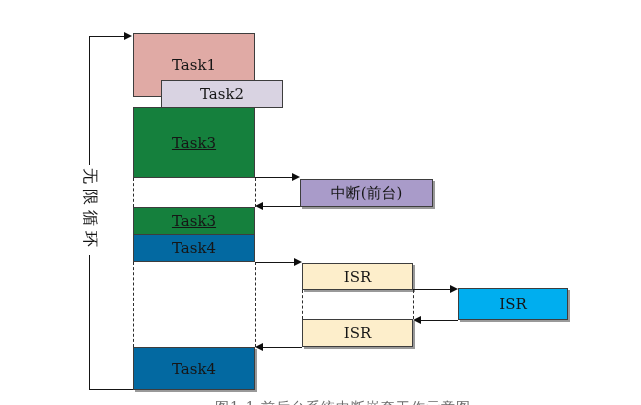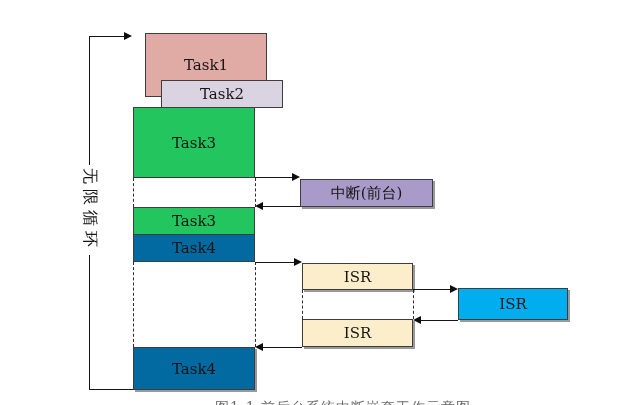--- a/index.html
+++ b/index.html
@@ -9,21 +9,21 @@
   }
   .box {
     position:absolute; box-sizing:border-box;
     border:1px solid #3d3d3d;
     display:flex; align-items:center; justify-content:center;
     font-size:15px; color:#161616;
   }
   .shadow { box-shadow:2px 2px 0 rgba(70,70,70,0.55); }
   .fill-task1 { background:#e0aaa5; }
   .fill-task2 { background:#d9d3e2; }
-  .fill-task3 { background:#22c55e; }
+  .fill-task3 { background:#15803d;text-decoration:underline; }
   .fill-task4 { background:#0369a1; }
   .fill-int   { background:#a99bc9; }
   .fill-isr   { background:#fdeecb; }
   .fill-nest  { background:#00aeef; }
   .hline { position:absolute; height:0; border-top:1px solid #151515; }
   .vline { position:absolute; width:0; border-left:1px solid #151515; }
   .vdash { position:absolute; width:0; border-left:1px dashed #2c2c2c; }
   .ah-r { position:absolute; width:0; height:0;
           border-top:4px solid transparent; border-bottom:4px solid transparent;
           border-left:8px solid #0d0d0d; }
@@ -50,21 +50,21 @@
 
 <div id="canvas">
 
   <div id="loop-label">无限循环</div>
 
   <div class="vline" style="left:89px; top:36px; height:353px;"></div>
   <div class="hline" style="left:89px; top:36px; width:35px;"></div>
   <div class="ah-r" style="left:124px; top:32px;"></div>
   <div class="hline" style="left:89px; top:389px; width:44px;"></div>
 
-  <div class="box fill-task1" style="left:133px; top:33px;  width:122px; height:64px;margin-left:12px;">
+  <div class="box fill-task1" style="left:133px; top:33px;  width:122px; height:64px;">
     <span>Task1</span>
   </div>
   <div class="box fill-task2" style="left:133px; top:80px;  width:122px; height:28px;margin-left:28px;">
     <span>Task2</span>
   </div>
   <div class="box fill-task3" style="left:133px; top:107px; width:122px; height:71px;">
     <span>Task3</span>
   </div>
   <div class="box fill-task3" style="left:133px; top:207px; width:122px; height:28px;">
     <span>Task3</span>

